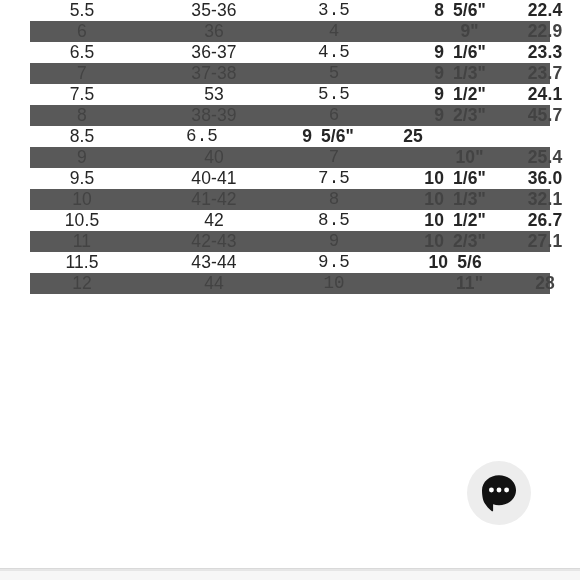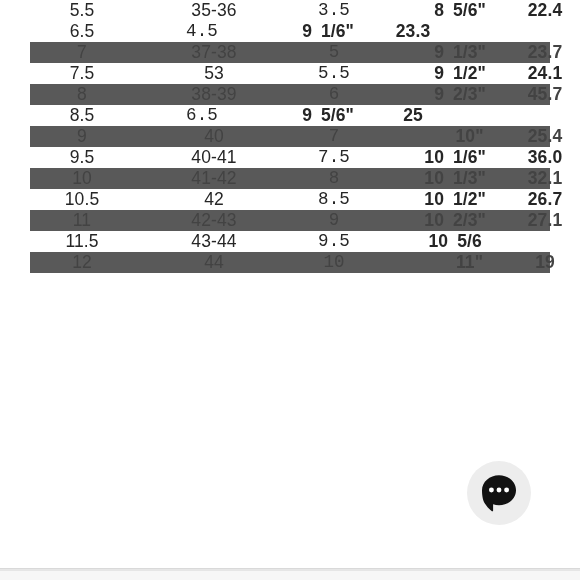--- a/index.html
+++ b/index.html
@@ -147,22 +147,33 @@
       <div class="size-row plain">
         <div class="cell c-us">5.5</div>
         <div class="cell c-eu">35-36</div>
         <div class="cell c-uk">3.5</div>
         <div class="cell c-in">
           <span class="whole">8</span>
           <span class="frac">5/6"</span>
         </div>
         <div class="cell c-cm">22.4</div>
       </div>
+      <div class="size-row band">
+        <div class="cell c-us">6</div>
+        <div class="cell c-eu">36</div>
+        <div class="cell c-uk">4</div>
+        <div class="cell c-in">
+          <span class="whole"></span>
+          <span class="frac">9"</span>
+        </div>
+        <div class="cell c-cm">22.9</div>
+      </div>
       <div class="size-row plain">
         <div class="cell c-us">6.5</div>
+        <div class="cell c-eu">36-37</div>
         <div class="cell c-uk">4.5</div>
         <div class="cell c-in">
           <span class="whole">9</span>
           <span class="frac">1/6"</span>
         </div>
         <div class="cell c-cm">23.3</div>
       </div>
       <div class="size-row band">
         <div class="cell c-us">7</div>
         <div class="cell c-eu">37-38</div>
@@ -263,21 +274,21 @@
         <div class="cell c-cm"></div>
       </div>
       <div class="size-row band">
         <div class="cell c-us">12</div>
         <div class="cell c-eu">44</div>
         <div class="cell c-uk">10</div>
         <div class="cell c-in">
           <span class="whole"></span>
           <span class="frac">11"</span>
         </div>
-        <div class="cell c-cm">19</div>
+        <div class="cell c-cm">28</div>
       </div>
     </div>
 
   <div id="bottom-divider"></div>
   <div id="bottom-strip"></div>
 
   <div id="chat-fab">
     <span>
       <svg width="42" height="42" viewBox="0 0 42 42" aria-hidden="true">
         <path d="M21 3.2 C30.4 3.2 38 9.9 38 18.2 C38 26.5 30.4 33.2 21 33.2

